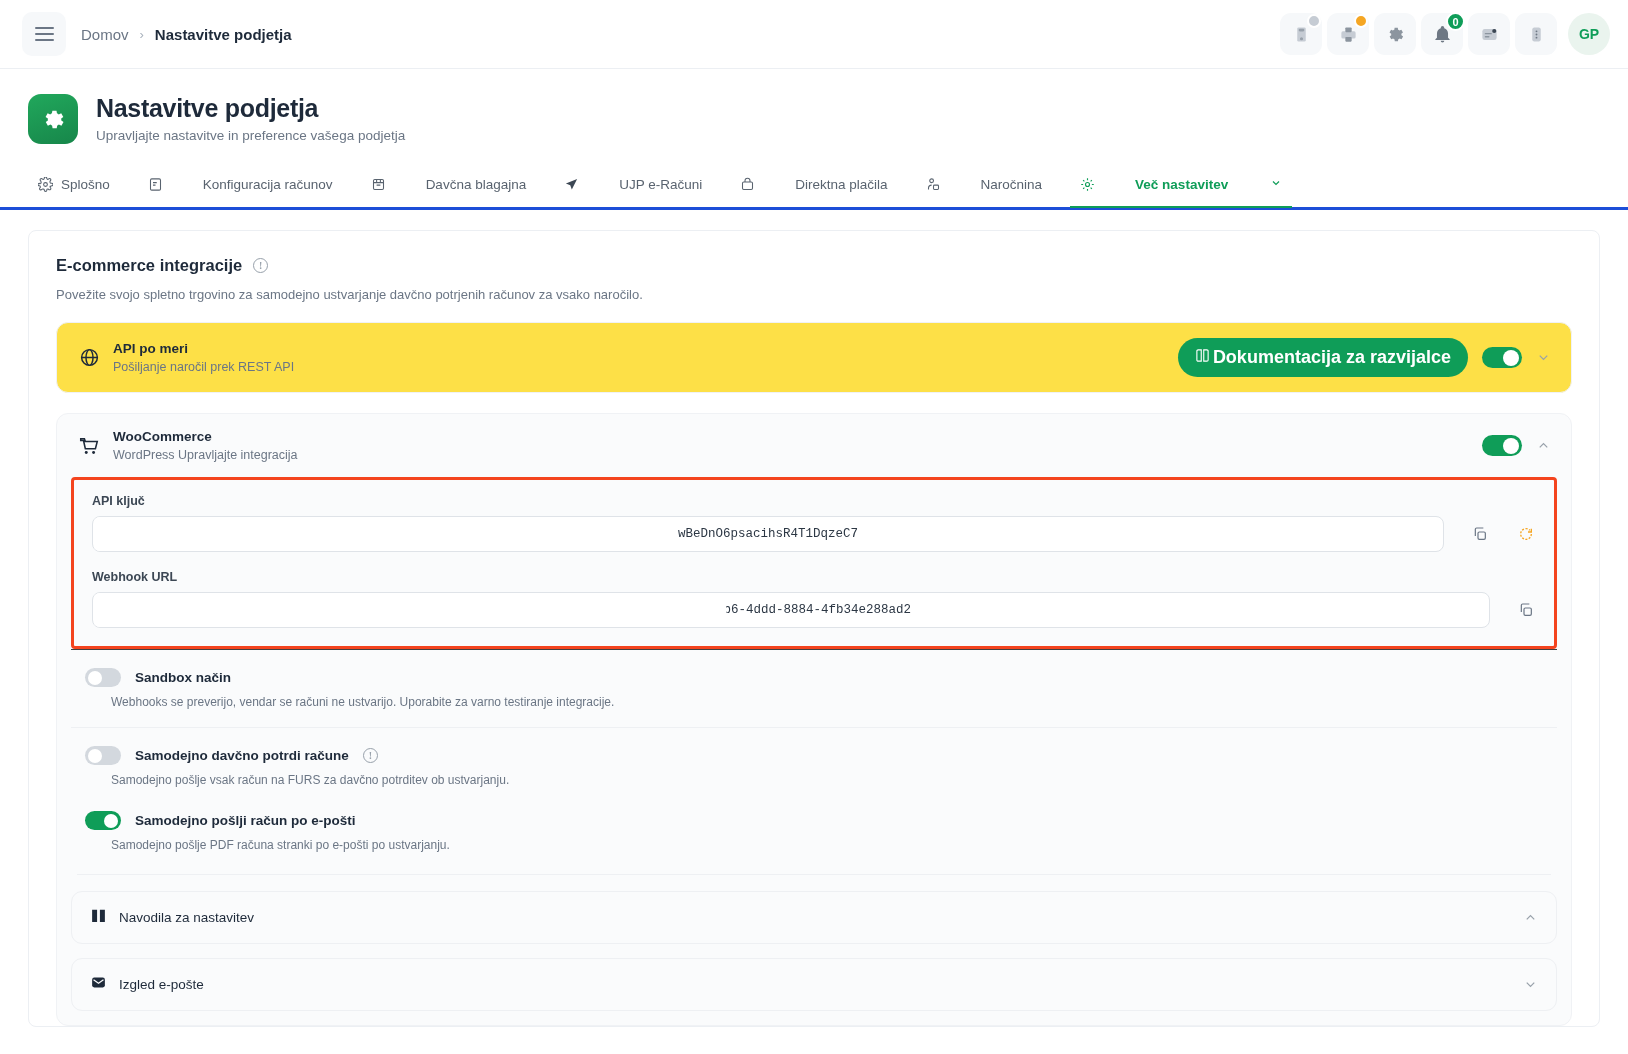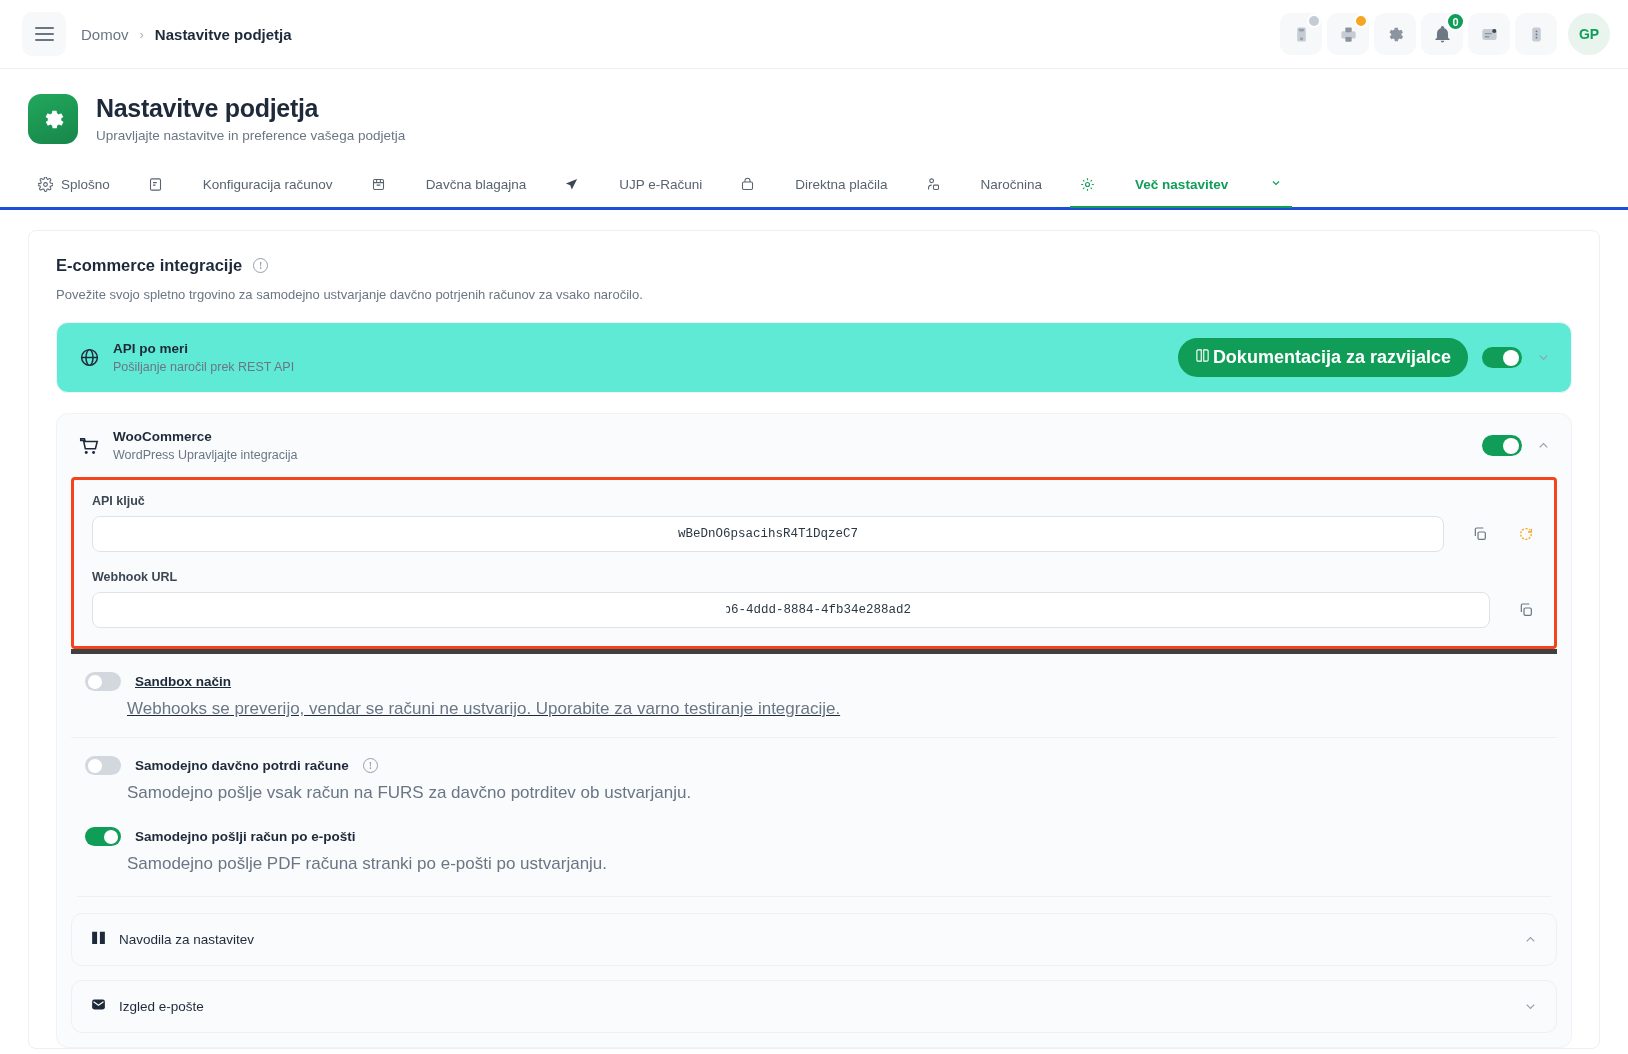--- a/index.html
+++ b/index.html
@@ -102,21 +102,21 @@
   .info-circle {
     width: 15px; height: 15px; border-radius: 50%;
     border: 1.3px solid #98a1ab; color: #98a1ab;
     font-size: 10px; font-weight: 700; line-height: 13px; text-align: center;
     font-family: "Liberation Serif", serif;
     cursor: pointer;
   }
 
   
   .integration {
-    margin-top: 20px; border-radius: 12px; background: #5eead4;
+    margin-top: 20px; border-radius: 12px; background: #fde047;
     border: 1px solid #f0f2f5;
   }
   .integration.open { background: #fafbfc; }
   .int-head { display: flex; align-items: center; padding: 15px 20px 15px 18px; }
   .int-ico { width: 28px; flex: none; display: flex; align-items: center; justify-content: center; color: #1e2a3a; }
   .int-text { margin-left: 10px; }
   .int-name { font-size: 13.5px; font-weight: 700; }
   .int-sub { font-size: 12.5px; color: #6b7685; margin-top: 4px; }
   .int-right { margin-left: auto; display: flex; align-items: center; gap: 14px; }
 
@@ -156,25 +156,25 @@
   .redact { position: absolute; top: 0; bottom: 0; background: #fff; }
   .redact.left { left: 1px; width: 158px; }
   .redact.left2 { left: 1px; width: 632px; }
   .iconbtn { width: 20px; display: flex; align-items: center; justify-content: center; cursor: pointer; color: #6b7685; flex: none; }
   .iconbtn.orange { color: #f5a623; }
   .fieldlabel.second { margin-top: 18px; }
 
   
   .optwrap { padding: 0 14px; }
   .opt { padding: 18px 6px 18px 14px; border-top: 1px solid #eef0f3; }
-  .opt.first { border-top: 5px solid #404040; text-decoration: underline; }
+  .opt.first { border-top: 1px solid #404040; }
   .opt.nb { border-top: none; padding-top: 6px; }
   .opt-main { display: flex; align-items: center; gap: 14px; }
   .opt-label { font-size: 13.5px; font-weight: 700; }
-  .opt-desc { font-size: 17px; color: #6b7685; margin: 8px 0 0 42px; }
+  .opt-desc { font-size: 12px; color: #6b7685; margin: 8px 0 0 26px; }
 
   
   .panel {
     margin: 0 14px 14px 14px; border: 1px solid #eef0f3; border-radius: 11px;
     background: #fafbfc; padding: 15px 18px;
     display: flex; align-items: center; cursor: pointer;
   }
   .panel .ptitle { font-size: 13.5px; margin-left: 12px; }
   .panel .pchev { margin-left: auto; color: #98a1ab; display: flex; }
   .divider-line { height: 1px; background: #eef0f3; margin: 4px 20px 16px 20px; }

